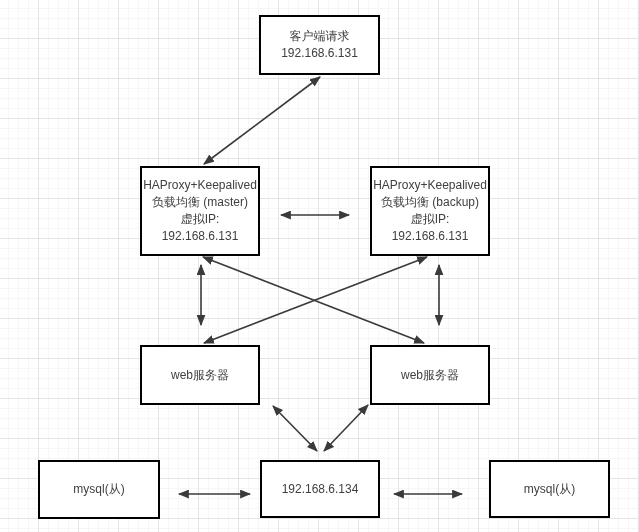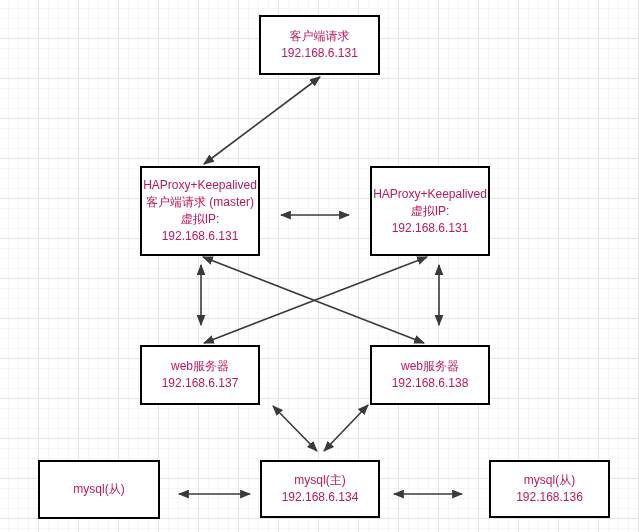--- a/index.html
+++ b/index.html
@@ -35,21 +35,21 @@
   .node {
     position: absolute;
     box-sizing: border-box;
     background: #ffffff;
     border: 2px solid #000000;
     display: flex;
     flex-direction: column;
     align-items: center;
     justify-content: center;
     text-align: center;
-    color: #be185d;
+    color: #404040;
     font-size: 12px;
     line-height: 17px;
     white-space: nowrap;
   }
   .node .ln { width: 100%; }
 </style>
 </head>
 <body>
 
 <div class="canvas">
@@ -72,48 +72,45 @@
     <line x1="394" y1="494" x2="462" y2="494"></line>
   </svg>
 
   <div class="node" style="left:259px; top:15px; width:121px; height:60px;">
     <div class="ln">客户端请求</div>
     <div class="ln">192.168.6.131</div>
   </div>
 
   <div class="node" style="left:140px; top:166px; width:120px; height:90px;">
     <div class="ln">HAProxy+Keepalived</div>
-    <div class="ln">客户端请求 (master)</div>
+    <div class="ln">负载均衡 (master)</div>
     <div class="ln">虚拟IP:</div>
     <div class="ln">192.168.6.131</div>
   </div>
 
   <div class="node" style="left:370px; top:166px; width:120px; height:90px;">
     <div class="ln">HAProxy+Keepalived</div>
+    <div class="ln">负载均衡 (backup)</div>
     <div class="ln">虚拟IP:</div>
     <div class="ln">192.168.6.131</div>
   </div>
 
   <div class="node" style="left:140px; top:345px; width:120px; height:60px;">
     <div class="ln">web服务器</div>
-    <div class="ln">192.168.6.137</div>
   </div>
 
   <div class="node" style="left:370px; top:345px; width:120px; height:60px;">
     <div class="ln">web服务器</div>
-    <div class="ln">192.168.6.138</div>
   </div>
 
   <div class="node" style="left:38px; top:460px; width:122px; height:59px;">
     <div class="ln">mysql(从)</div>
   </div>
 
   <div class="node" style="left:260px; top:460px; width:120px; height:58px;">
-    <div class="ln">mysql(主)</div>
     <div class="ln">192.168.6.134</div>
   </div>
 
   <div class="node" style="left:489px; top:460px; width:121px; height:58px;">
     <div class="ln">mysql(从)</div>
-    <div class="ln">192.168.136</div>
   </div>
 
 </div>
 
 </body></html>

